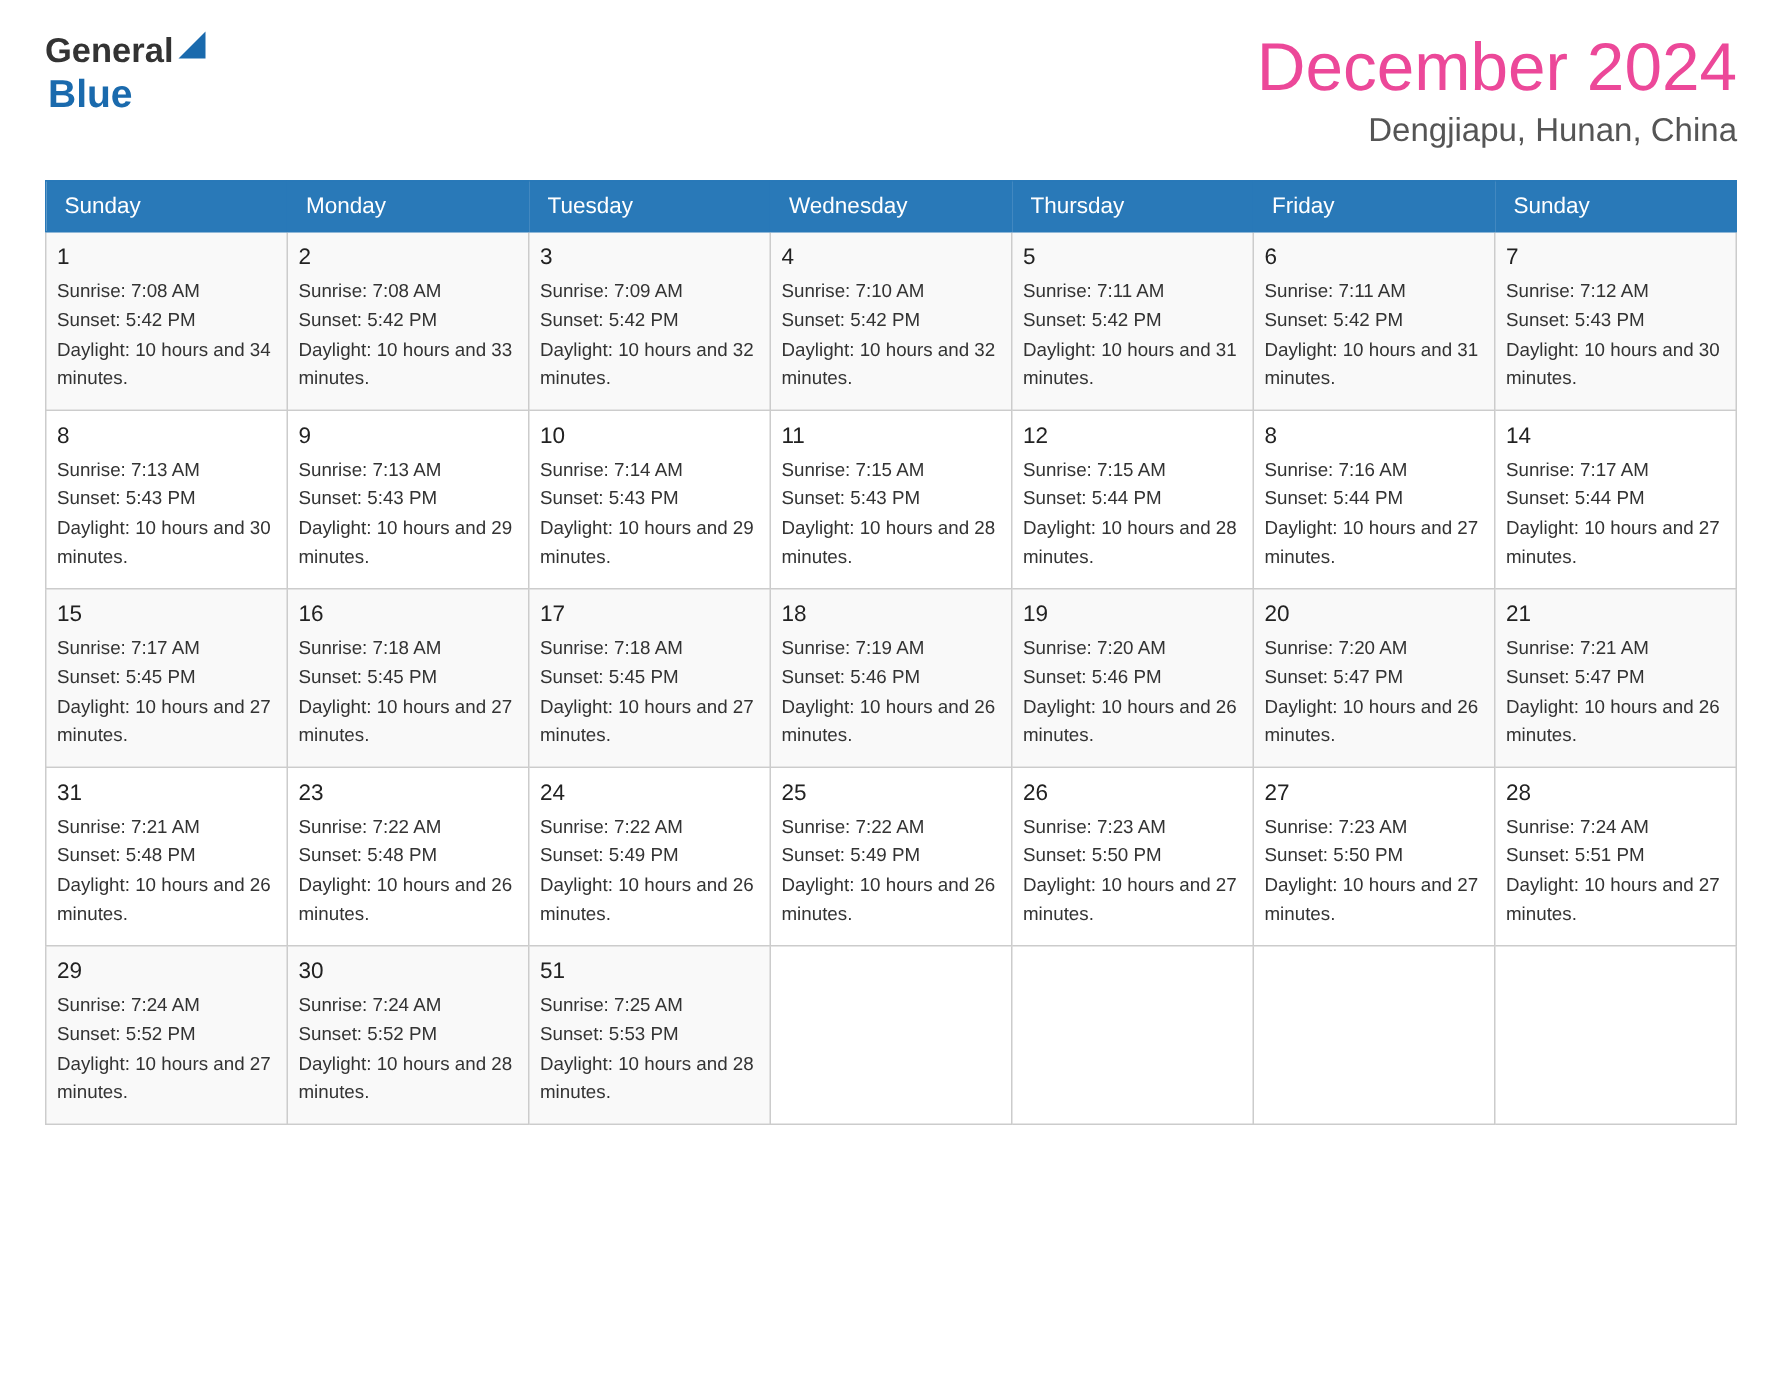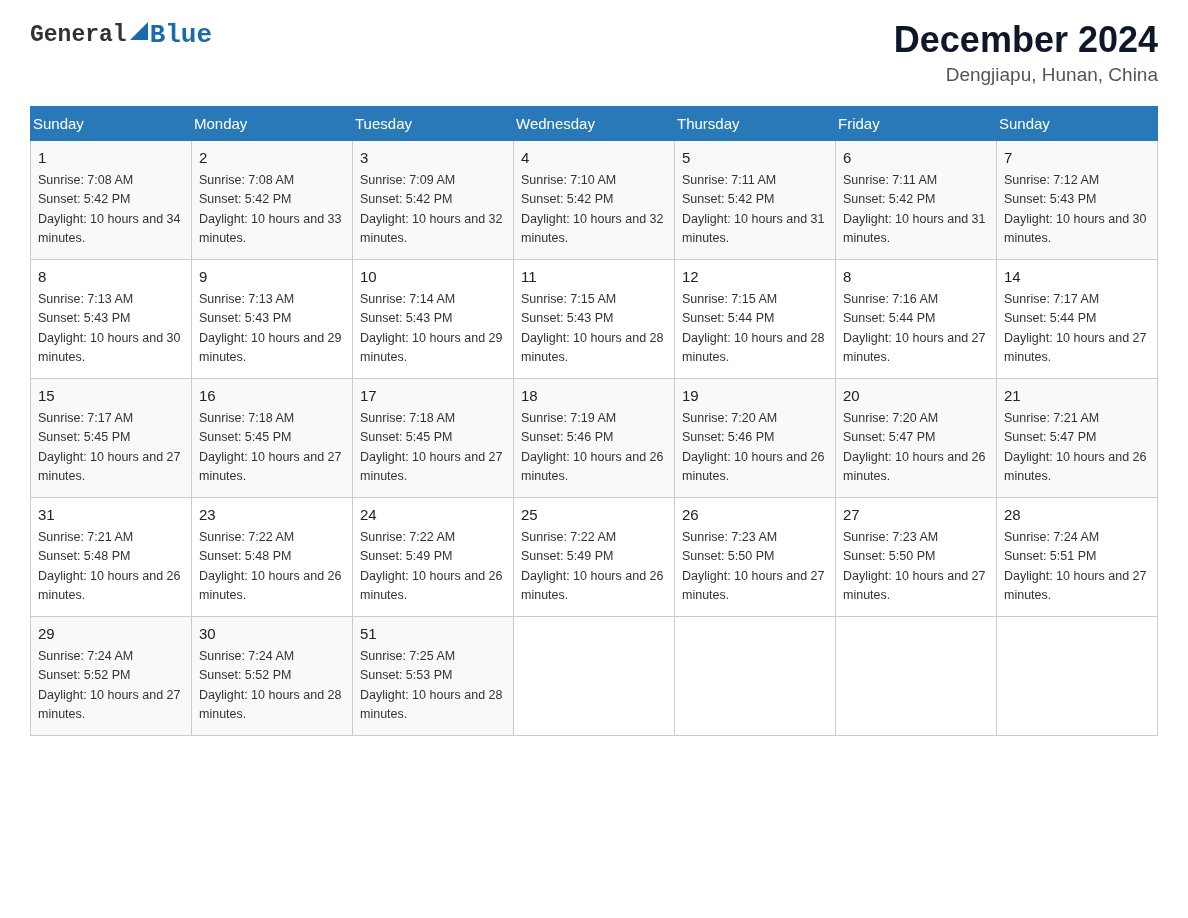--- a/index.html
+++ b/index.html
@@ -11,56 +11,55 @@
       padding: 20px 30px;
     }
     .header {
       display: flex;
       justify-content: space-between;
       align-items: flex-start;
       margin-bottom: 20px;
     }
     .logo-wrapper {
       display: flex;
-      flex-direction: row;
-      font-family: Liberation Mono, monospace;
+      flex-direction: column;
     }
     .logo-line1 {
       display: flex;
       align-items: center;
     }
     .logo-line2 {
       color: #1a6aad;
       font-size: 26px;
       font-weight: bold;
       margin-left: 2px;
     }
     .title-section {
       text-align: right;
     }
     .month-title {
-      font-size: 36px;
-      font-weight: bold;
-      color: #0f172a;
+      font-size: 45px;
+      font-weight: normal;
+      color: #ec4899;
       line-height: 1.1;
     }
     .location {
-      font-size: 19px;
+      font-size: 22px;
       color: #555;
       margin-top: 4px;
     }
     table {
       width: 100%;
       border-collapse: collapse;
       table-layout: fixed;
     }
     thead tr th {
       background-color: #2979b8;
       color: #fff;
-      padding: 8px 2px;
+      padding: 8px 12px;
       font-size: 15px;
       font-weight: normal;
       text-align: left;
       border: 1px solid #2979b8;
     }
     tbody tr td {
       vertical-align: top;
       padding: 6px 7px 10px 7px;
       border: 1px solid #ccc;
       font-size: 13px;

